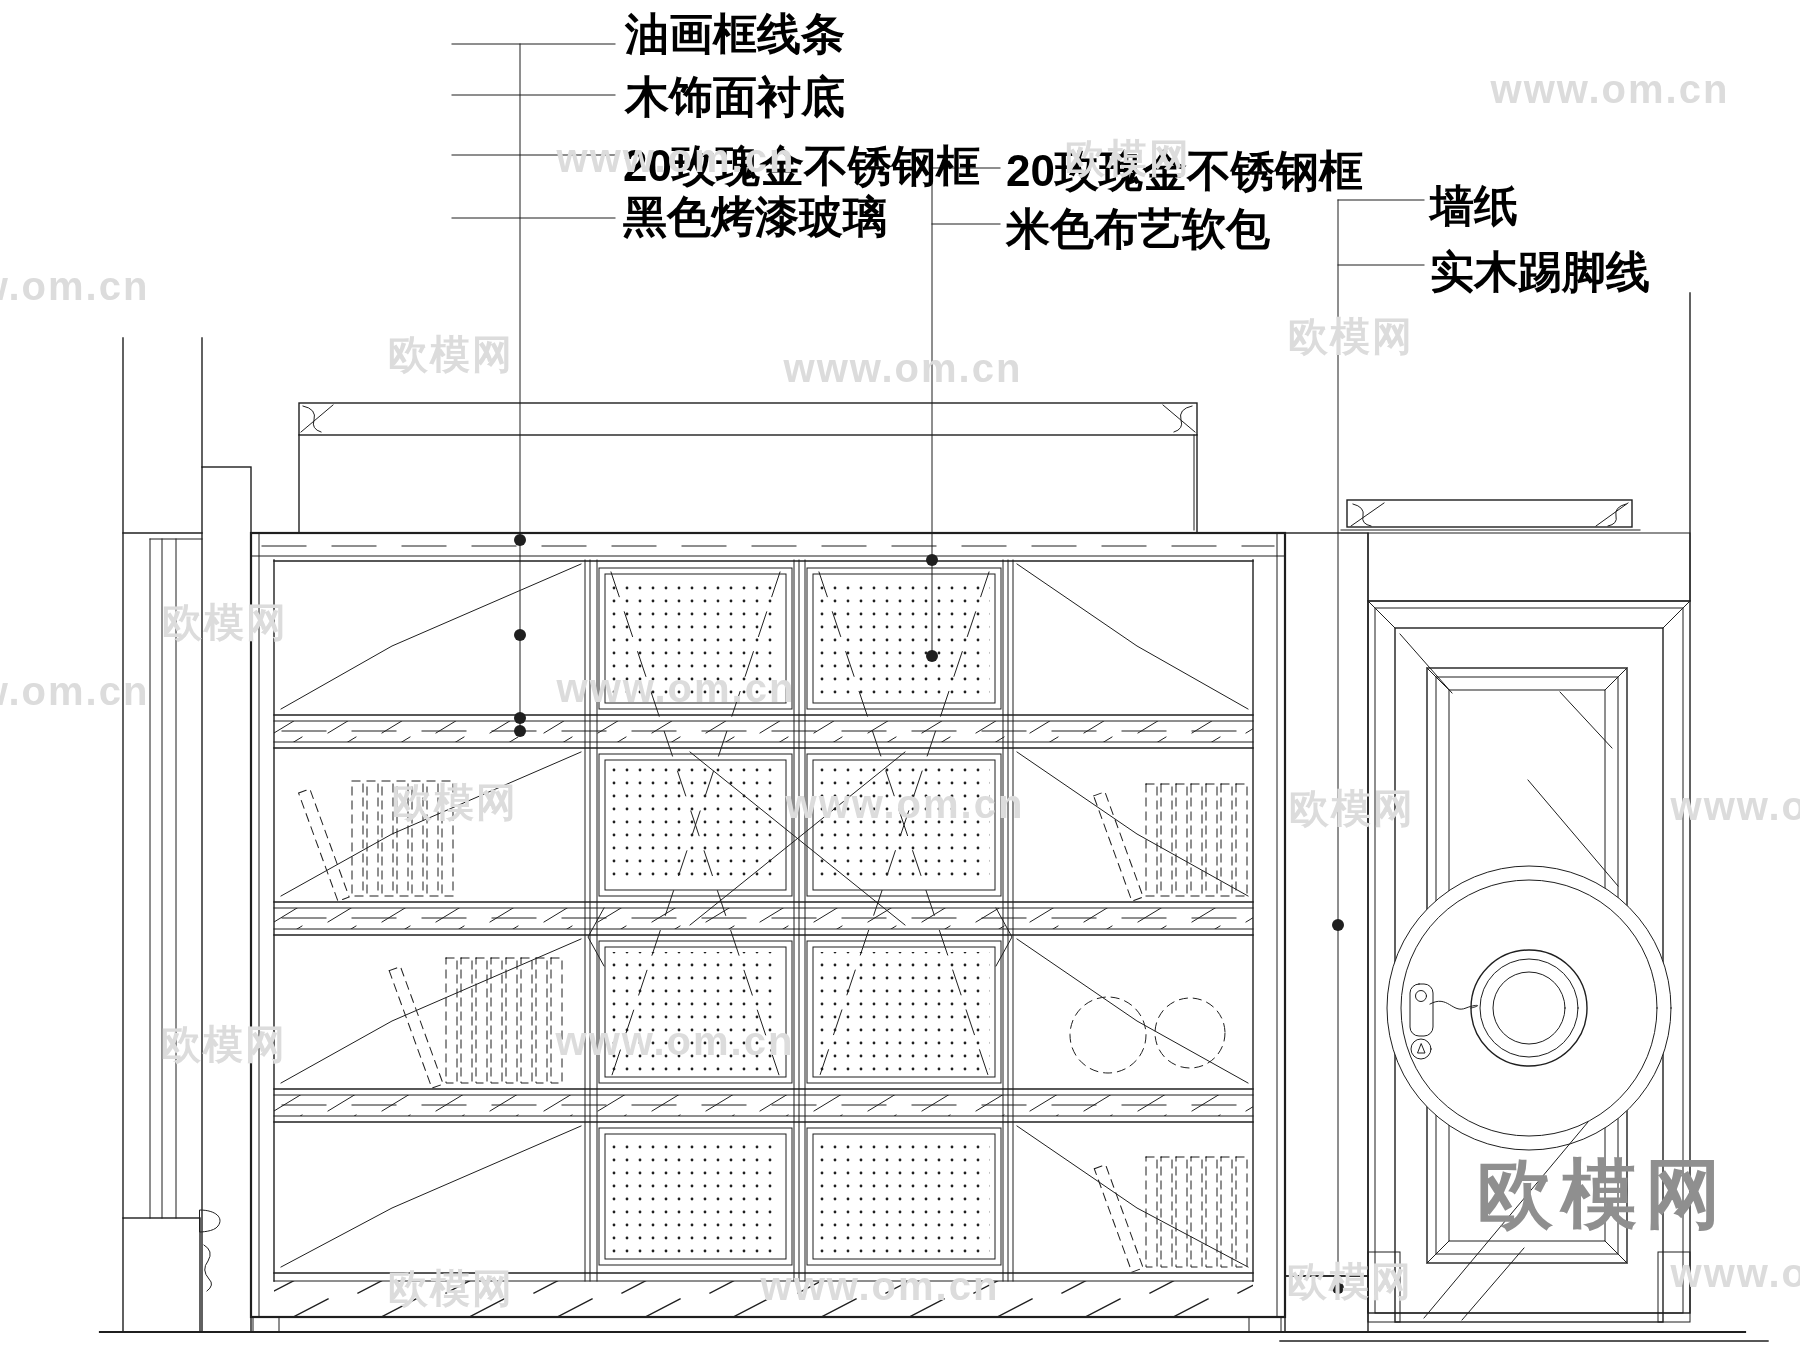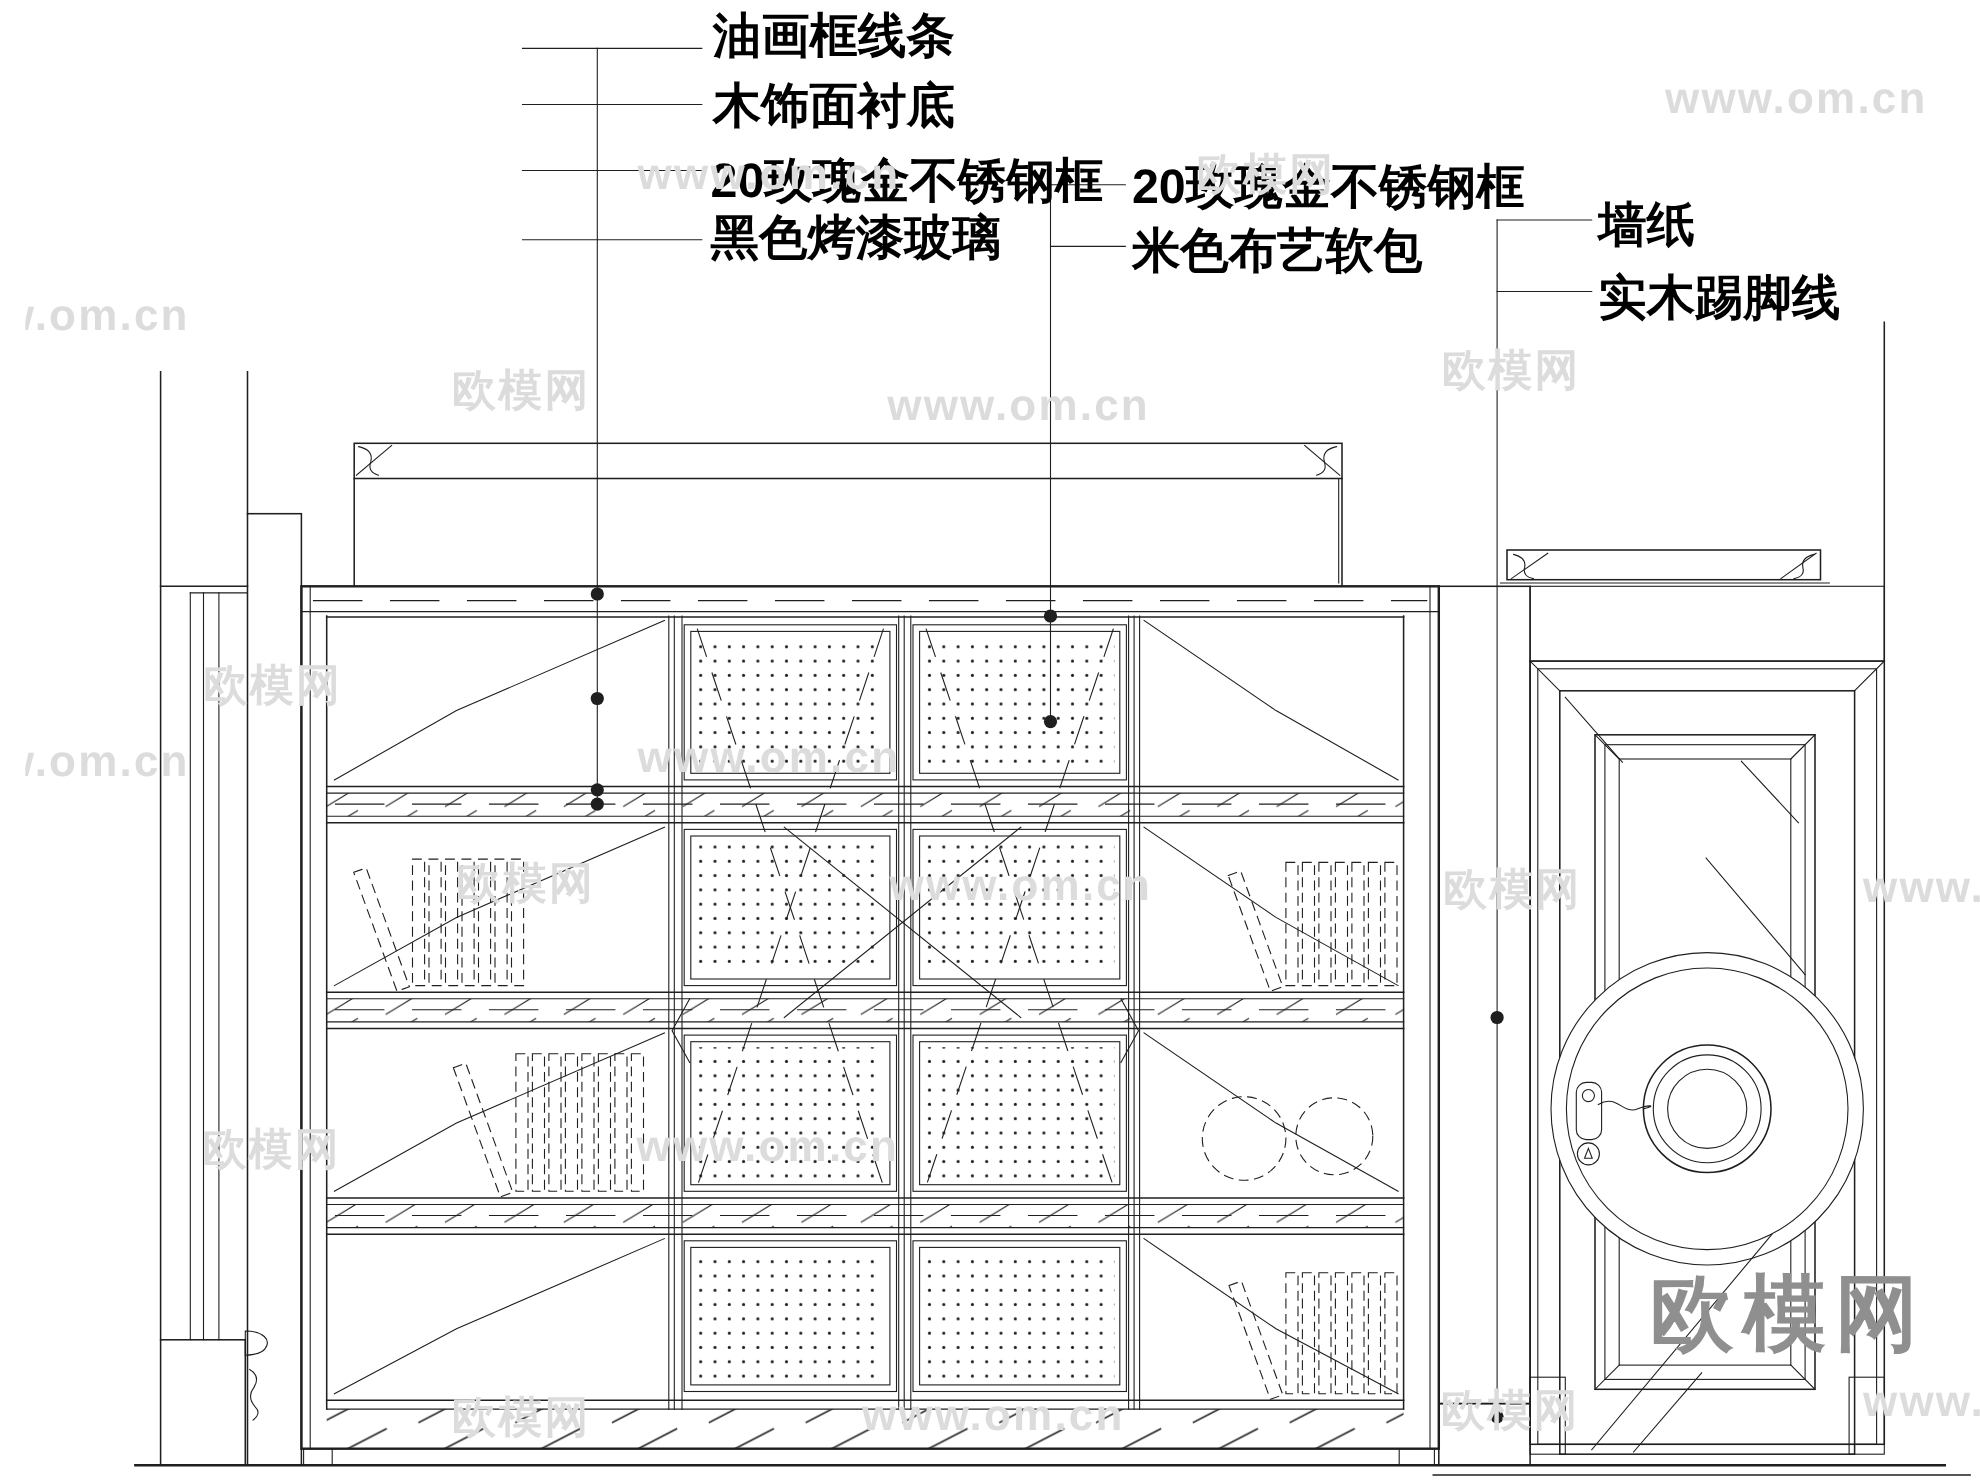--- a/index.html
+++ b/index.html
@@ -1,17 +1,17 @@
 <!DOCTYPE html>
 <html style="--bg: #ffffff; --line: #1f1f1f; --wm: #dcdcdc; --logo: #8f8f8f;"><head>
 <meta charset="utf-8">
 <style>
   html,body{margin:0;padding:0;background:#fff;}
   body{width:1800px;height:1347px;overflow:hidden;font-family:"Liberation Sans",sans-serif;}
-  #stage{position:relative;width:1442px;height:1347px;background:var(--bg,#fff);padding-left:23px;}
+  #stage{position:relative;width:1442px;height:1347px;background:var(--bg,#fff);}
   svg{display:block}
   .ln{stroke:var(--line,#1f1f1f);fill:none;stroke-width:1.4;stroke-linecap:square}
   .thin{stroke-width:1}
   .thick{stroke-width:2.2}
   .dashL{stroke-dasharray:44 26}
   .dashM{stroke-dasharray:26 16}
   .dashS{stroke-dasharray:8 6}
   .fillline{fill:var(--line,#1f1f1f);stroke:none}
   .white{fill:#fff;stroke:none}
   text.anno{fill:#000;font-weight:700;font-size:44px;font-family:"Liberation Sans",sans-serif;}

